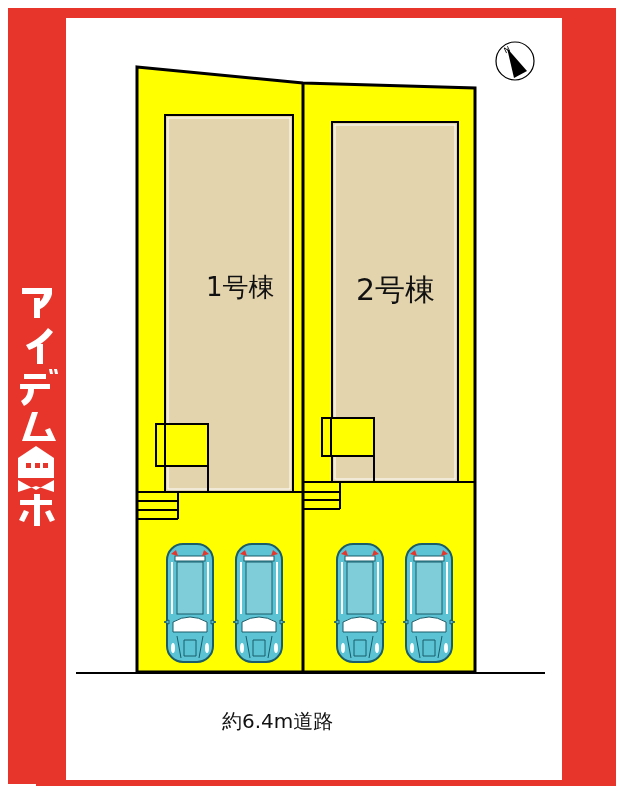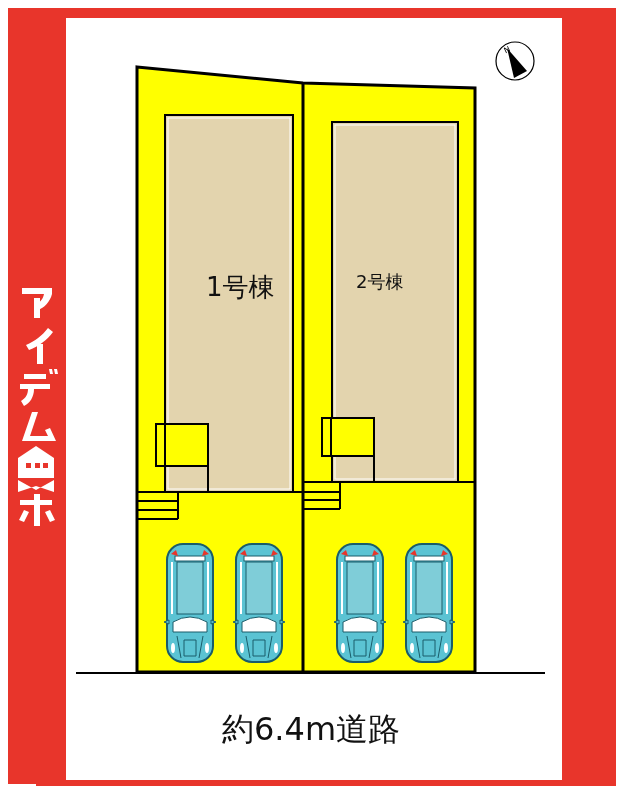--- a/index.html
+++ b/index.html
@@ -6,22 +6,22 @@
   body{width:620px;height:792px;position:relative;overflow:hidden;font-family:"DejaVu Sans","Liberation Sans",sans-serif;}
   .frame{position:absolute;background:#e8352b;}
   .frame-left{left:8px;top:8px;width:58px;height:776px;}
   .frame-top{left:66px;top:8px;width:550px;height:10px;}
   .frame-right{left:562px;top:8px;width:54px;height:776px;}
   .frame-bottom{left:36px;top:780px;width:580px;height:6px;}
   .logo{position:absolute;left:8px;top:280px;width:58px;height:270px;}
   .plan{position:absolute;left:0;top:0;width:620px;height:792px;}
   .label{position:absolute;font-family:"DejaVu Sans","Liberation Sans",sans-serif;color:#111;}
   .lot1-label{left:206px;top:270px;font-size:26px;}
-  .lot2-label{left:356px;top:270px;font-size:18px;}
-  .road-label{left:222px;top:708px;font-size:32px;}
+  .lot2-label{left:356px;top:270px;font-size:30px;}
+  .road-label{left:222px;top:708px;font-size:20px;}
   .compass{position:absolute;left:494px;top:40px;width:42px;height:42px;}
 </style>
 </head>
 <body>
 
 <div class="frame frame-left"></div>
 <div class="frame frame-top"></div>
 <div class="frame frame-right"></div>
 <div class="frame frame-bottom"></div>
 

